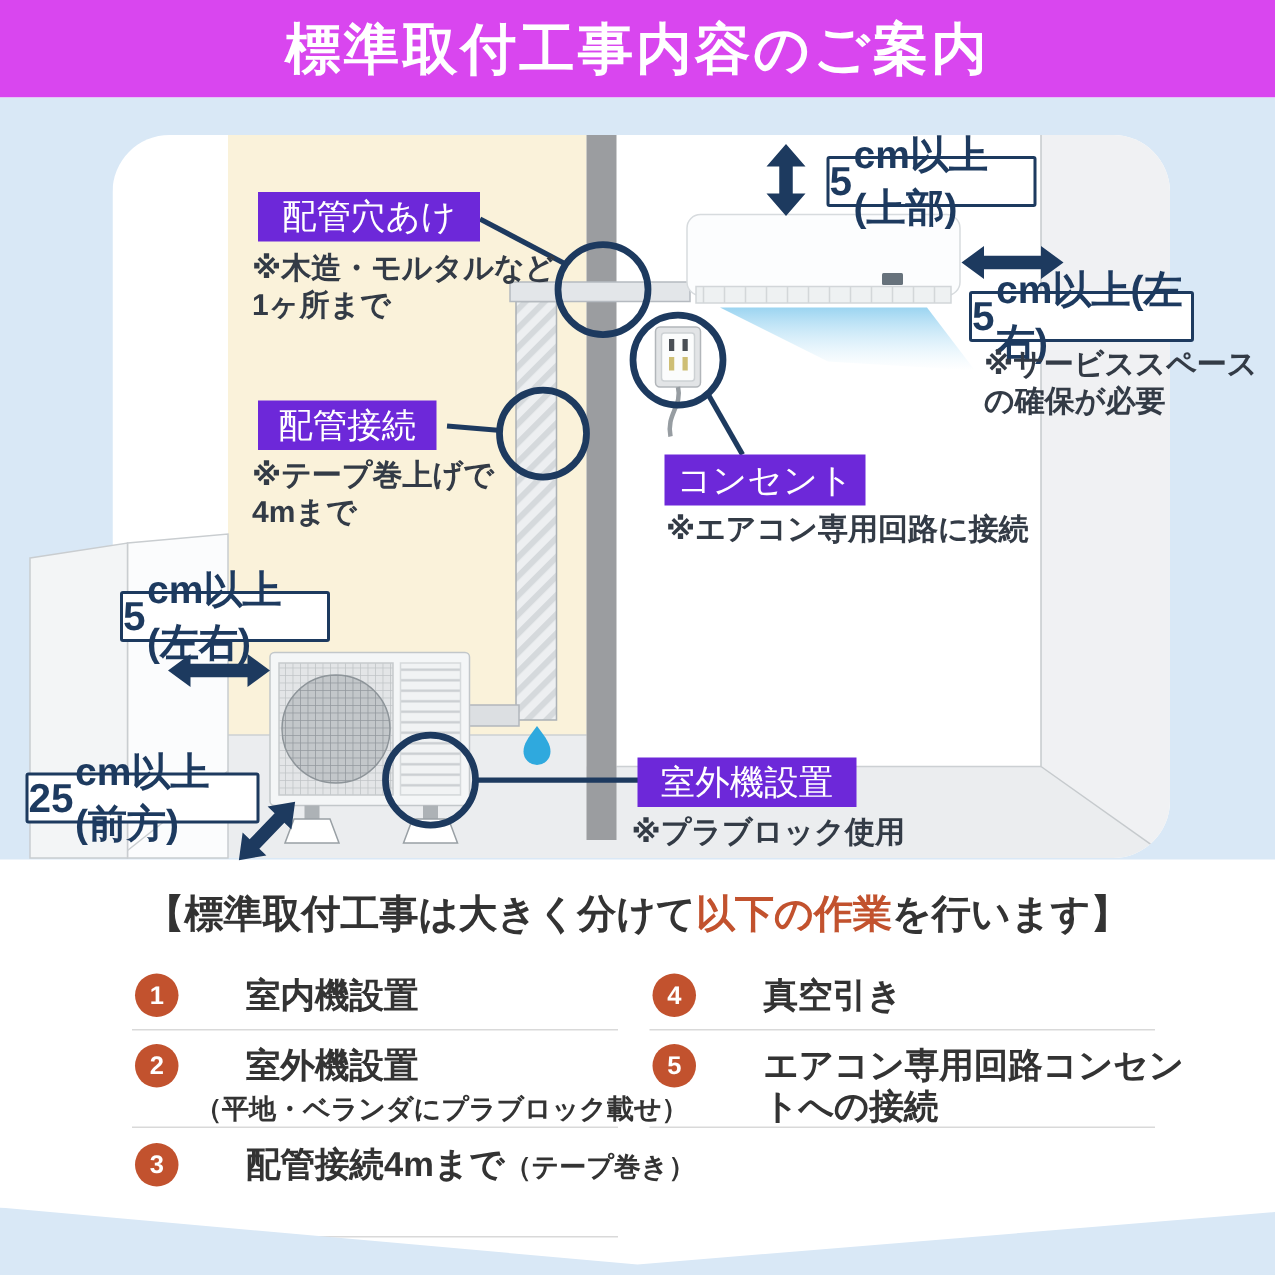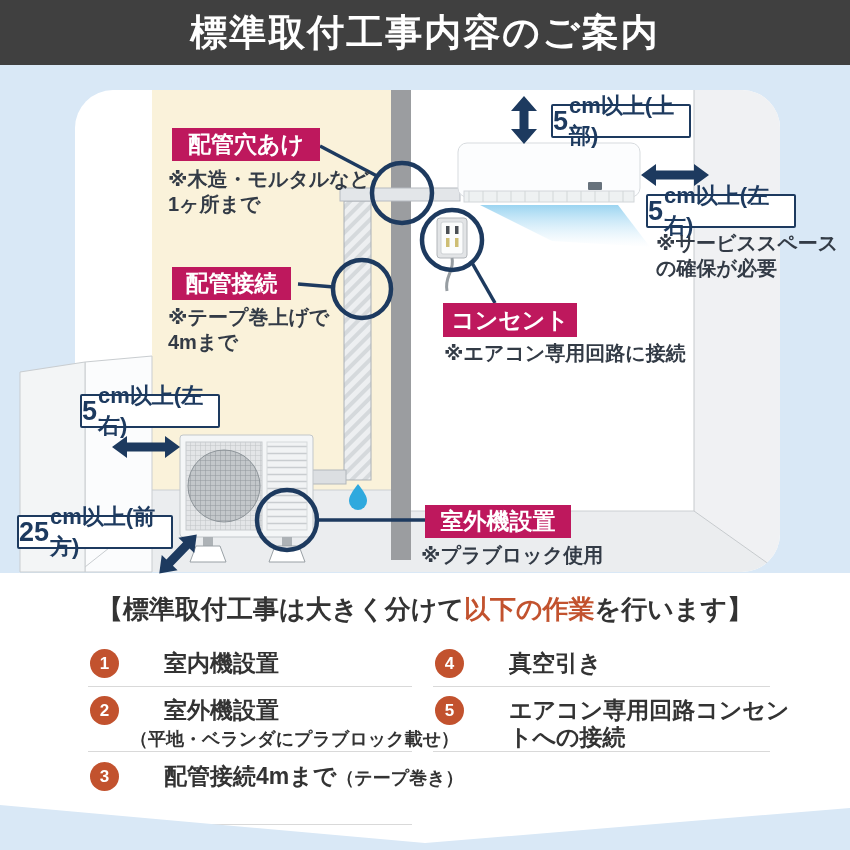--- a/index.html
+++ b/index.html
@@ -1,34 +1,34 @@
 <!DOCTYPE html>
 <html><head>
 <meta charset="utf-8">
 <style>
   html,body{margin:0;padding:0;}
   body{width:850px;height:850px;position:relative;overflow:hidden;background:#ffffff;
        font-family:"Liberation Sans","DejaVu Sans",sans-serif;}
   .page{position:absolute;inset:0;}
   
-  .header{position:absolute;left:0;top:0;width:850px;height:65px;background:#404040;
+  .header{position:absolute;left:0;top:0;width:850px;height:65px;background:#d946ef;
           display:flex;align-items:center;justify-content:center;}
   .header-title{color:#ffffff;font-size:37px;font-weight:bold;letter-spacing:2px;}
   
   .blue-band{position:absolute;left:0;top:65px;width:850px;height:508px;background:#d9e8f6;}
   .illus{position:absolute;left:0;top:65px;width:850px;height:518px;}
   
-  .nlabel{position:absolute;background:#be185d;color:#fff;font-weight:bold;font-size:23px;
+  .nlabel{position:absolute;background:#6d28d9;color:#fff;font-weight:normal;font-size:23px;
           display:flex;align-items:center;justify-content:center;box-sizing:border-box;}
   
   .mlabel{position:absolute;background:#ffffff;border:2.5px solid #1d3a5f;color:#1d3a5f;
           font-weight:bold;display:flex;align-items:center;justify-content:center;
           box-sizing:border-box;border-radius:2px;}
   .mlabel .num{font-size:27px;margin-right:1px;}
-  .mlabel .rest{font-size:22px;}
+  .mlabel .rest{font-size:26px;}
   
   .note{position:absolute;color:#333b46;font-weight:bold;font-size:20px;line-height:25px;}
   
   .work-heading{position:absolute;left:0;top:592px;width:850px;text-align:center;
                 font-size:26px;font-weight:bold;color:#333333;}
   .work-heading .hl{color:#c2522e;}
   .wnum{position:absolute;width:29px;height:29px;border-radius:50%;background:#c2522e;color:#fff;
         font-size:17px;font-weight:bold;display:flex;align-items:center;justify-content:center;}
   .wtext{position:absolute;font-size:23px;font-weight:bold;color:#333333;line-height:27px;margin-left:32px;}
   .wsub{position:absolute;font-size:18px;font-weight:bold;color:#333333;}

